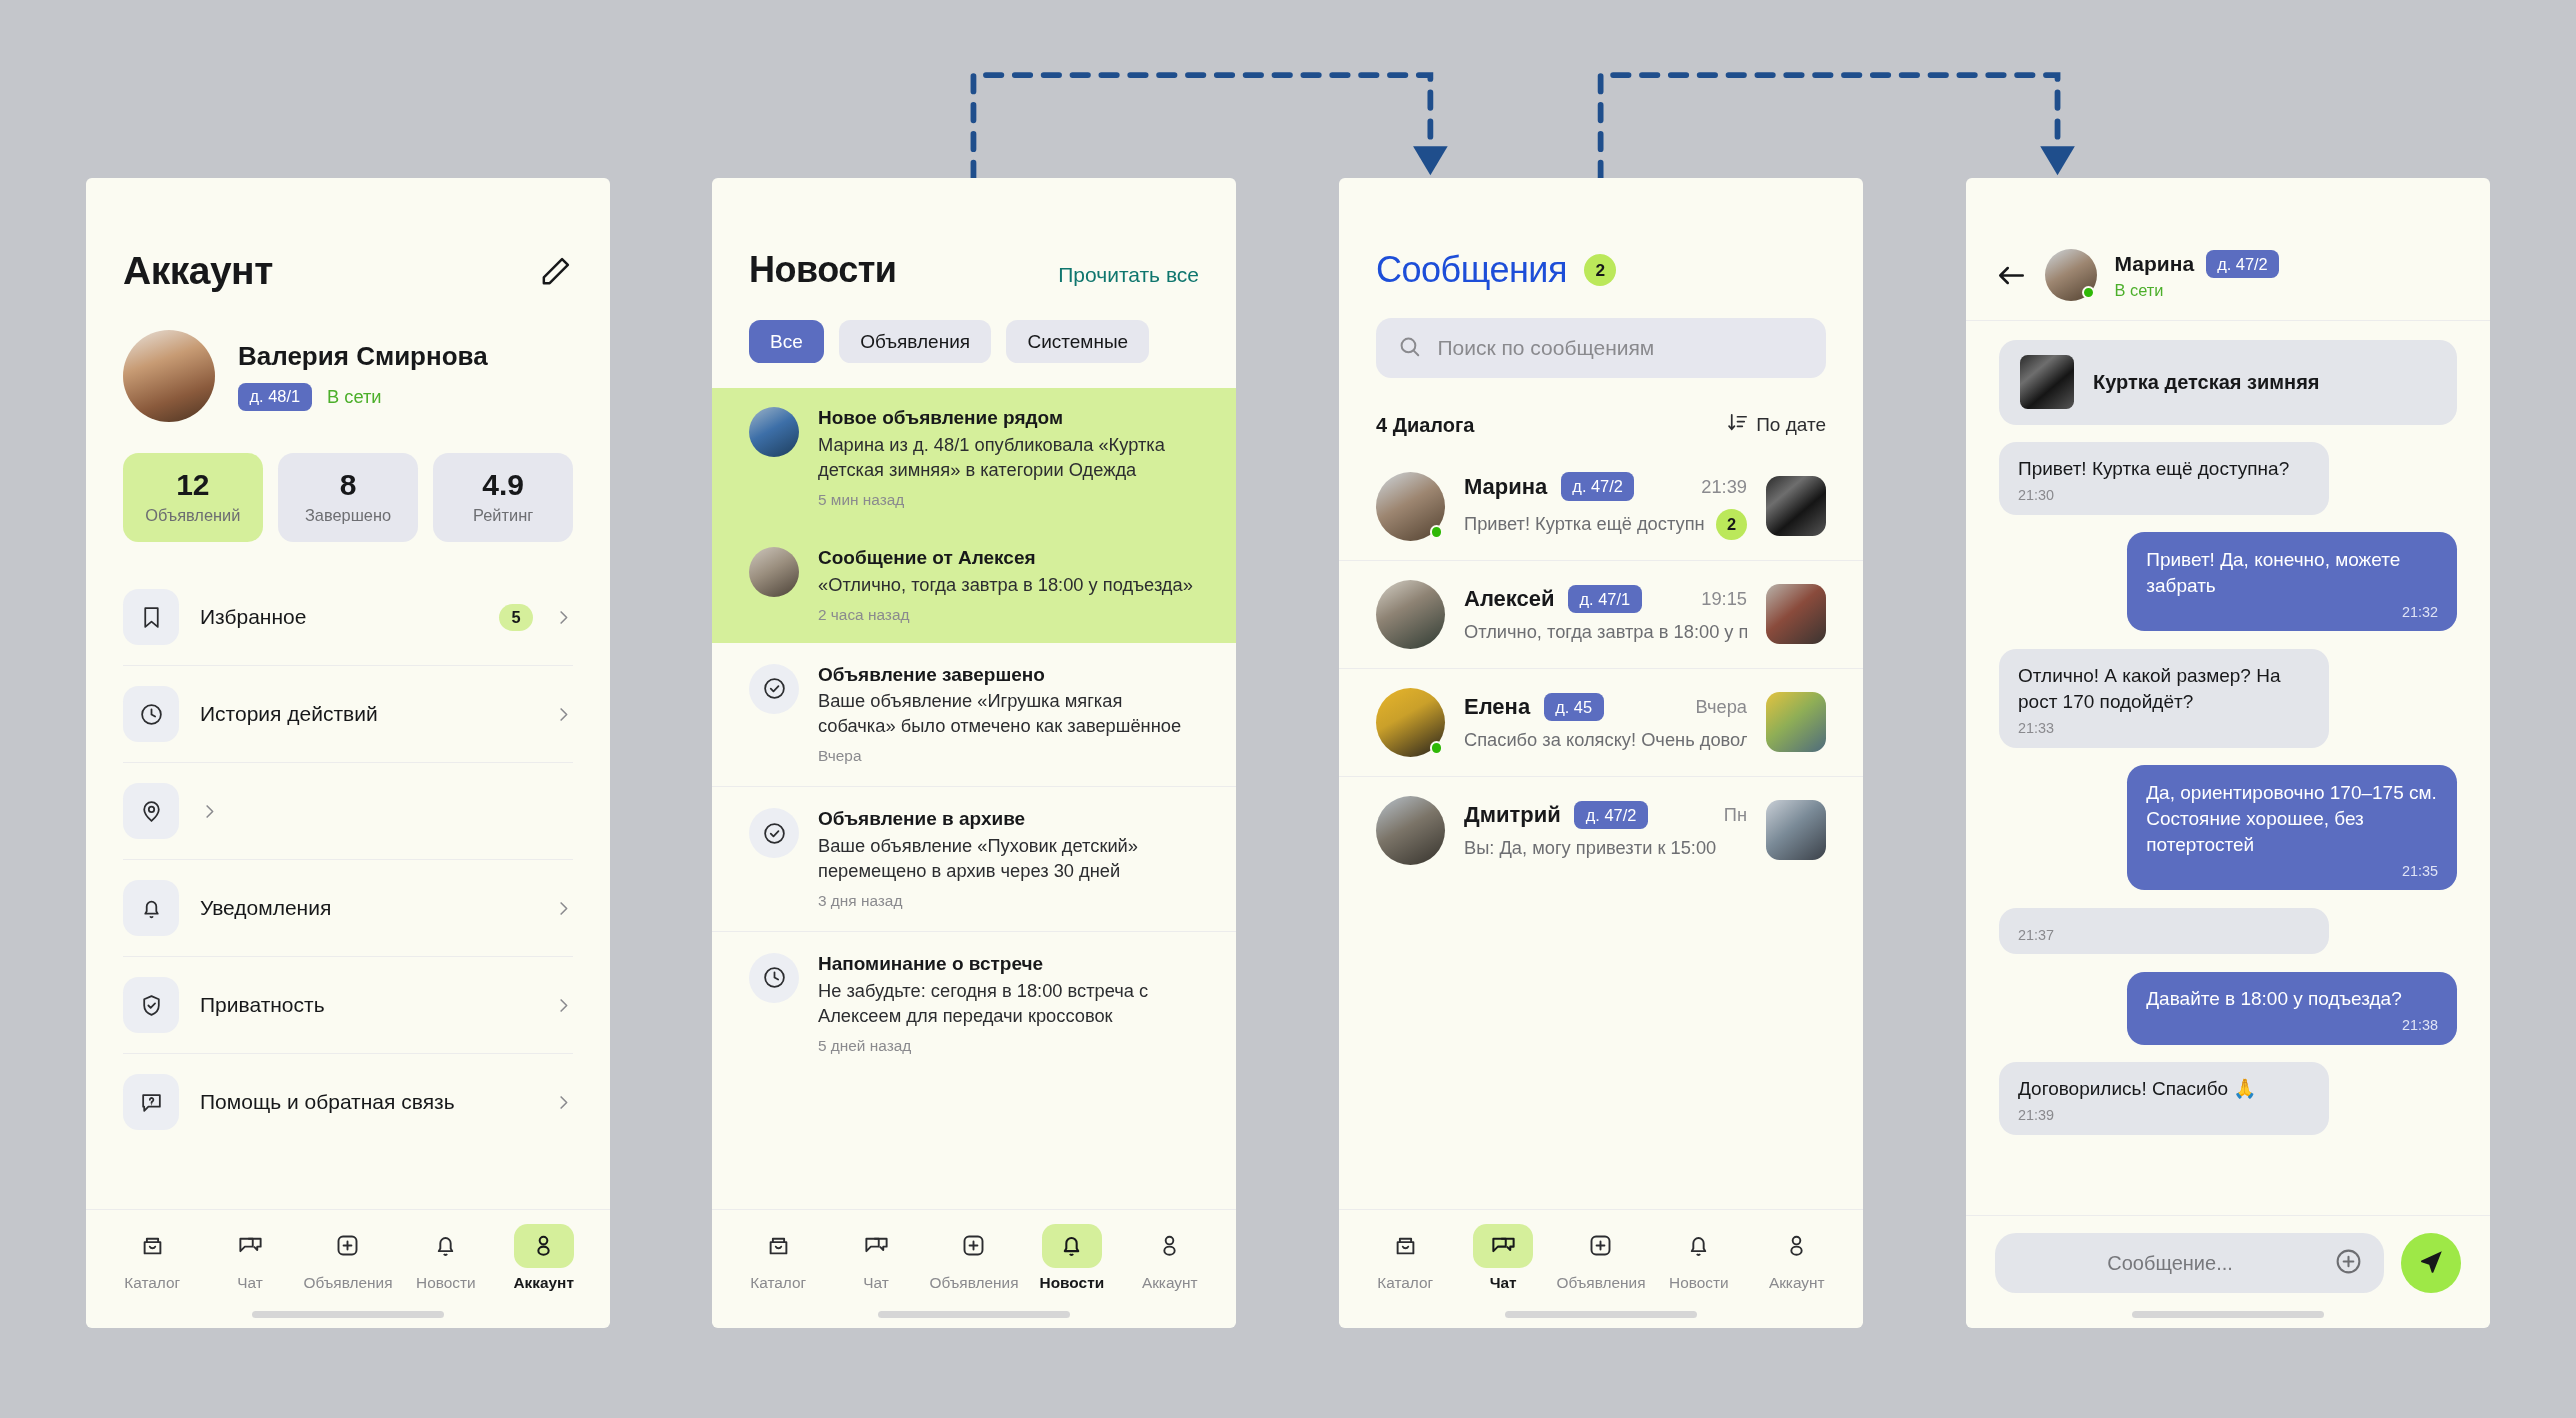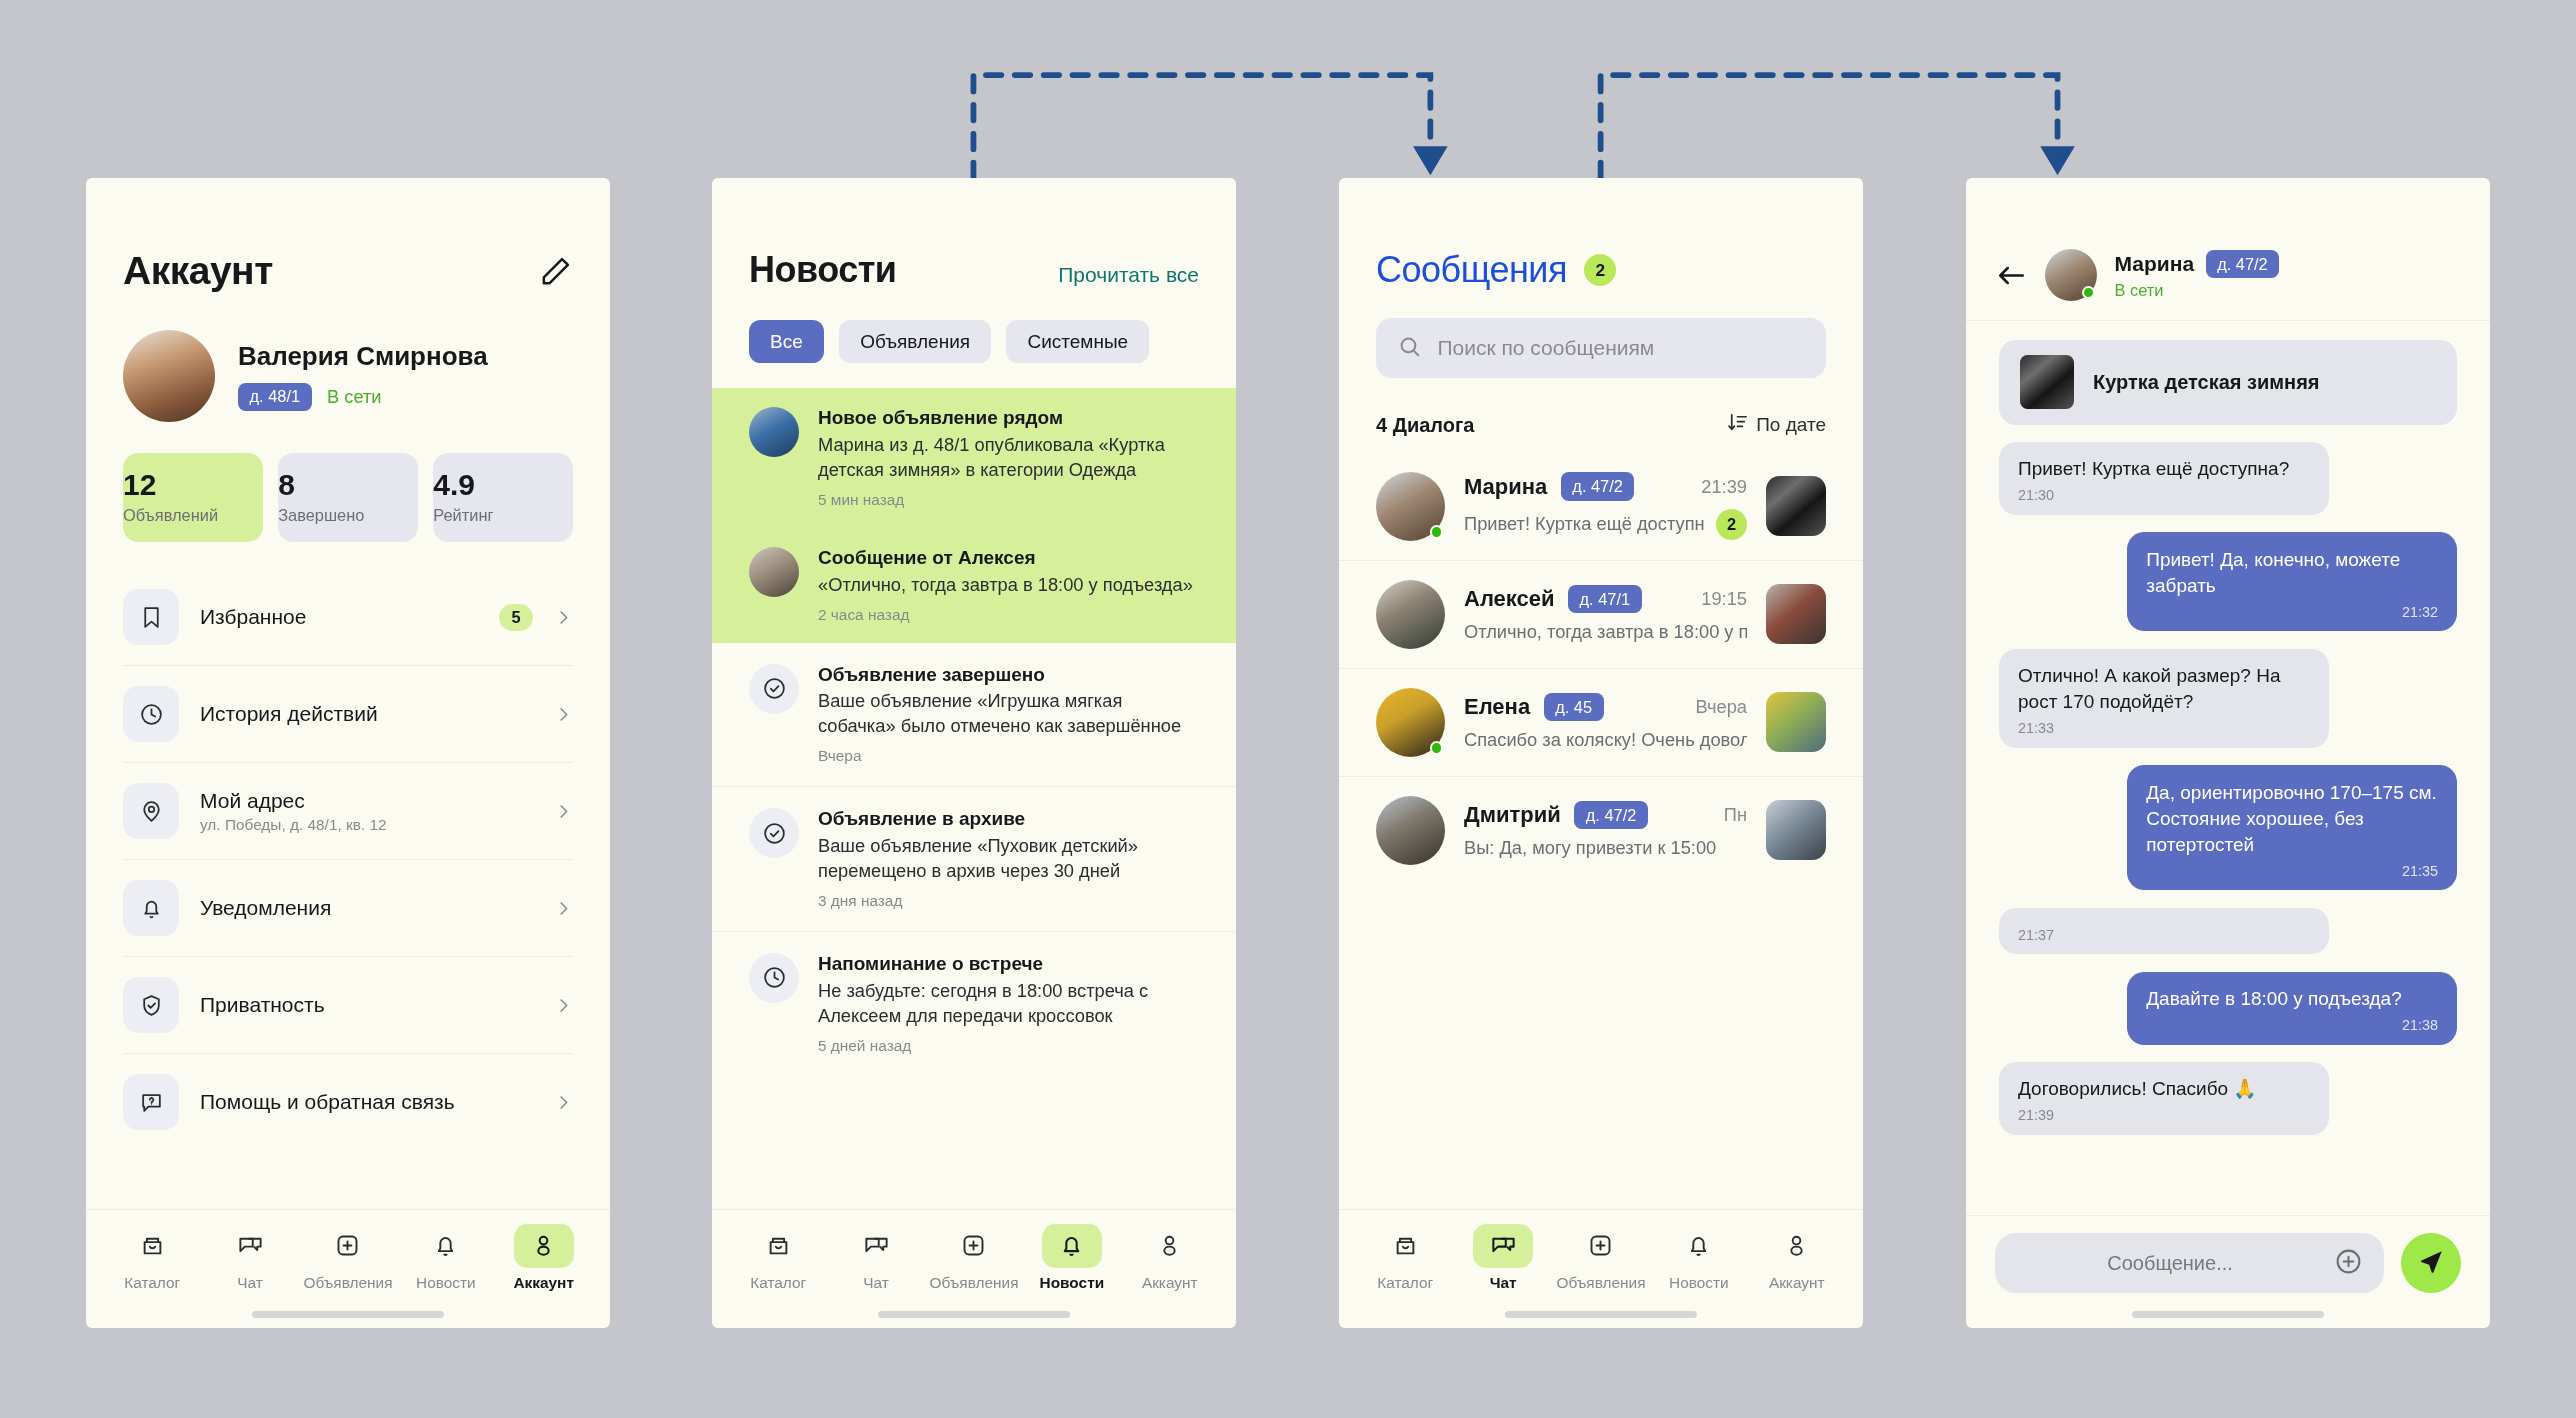--- a/index.html
+++ b/index.html
@@ -47,21 +47,21 @@
   .badge-row { display: flex; align-items: center; gap: 15.4px; }
   .badge-blue {
     background: #5b6dc0; color: #fff; font-size: 16.4px;
     padding: 4.8px 11.5px; border-radius: 7.7px; white-space: nowrap;
   }
   .online-txt { color: #4caf2b; font-size: 18.3px; }
 
   .stats { display: flex; gap: 15.4px; padding: 31px 37px 0 37px; }
   .stat {
     flex: 1; border-radius: 15.4px; background: #e6e7ee;
-    padding: 15.4px 0 17.3px 0; 
+    padding: 15.4px 0 17.3px 0; text-align: center;
   }
   .stat.hl { background: #d5ef9b; }
   .stat-num { font-size: 30px; font-weight: bold; color: #17181a; }
   .stat-lbl { font-size: 16.4px; color: #6d6e72; margin-top: 3.8px;}
 
   .menu { padding: 27px 37px 0 37px; }
   .menu-row {
     display: flex; align-items: center; gap: 21px;
     padding: 20px 0; border-bottom: 1.4px solid #ececec;
     position: relative;
@@ -308,24 +308,20 @@
           </span>
         </div>
 
         <div class="menu-row">
           <span class="m-ico">
             <svg viewBox="0 0 24 24" width="25" height="25" fill="none" stroke="#2c2d30" stroke-width="1.7">
                 <path d="M12 21s7-6.2 7-11a7 7 0 10-14 0c0 4.8 7 11 7 11z"></path>
                 <circle cx="12" cy="10" r="2.6"></circle>
               </svg>
           </span>
-          <div class="m-txt">
-            <div class="m-lbl">Мой адрес</div>
-            <div class="m-sub">ул. Победы, д. 48/1, кв. 12</div>
-          </div>
           <span class="chev">
             <svg viewBox="0 0 24 24" width="19" height="19" fill="none" stroke="#8a8a8e" stroke-width="2" stroke-linecap="round" stroke-linejoin="round">
                 <path d="M9 5l7 7-7 7"></path>
               </svg>
           </span>
         </div>
 
         <div class="menu-row">
           <span class="m-ico">
             <svg viewBox="0 0 24 24" width="25" height="25" fill="none" stroke="#2c2d30" stroke-width="1.7" stroke-linejoin="round">

